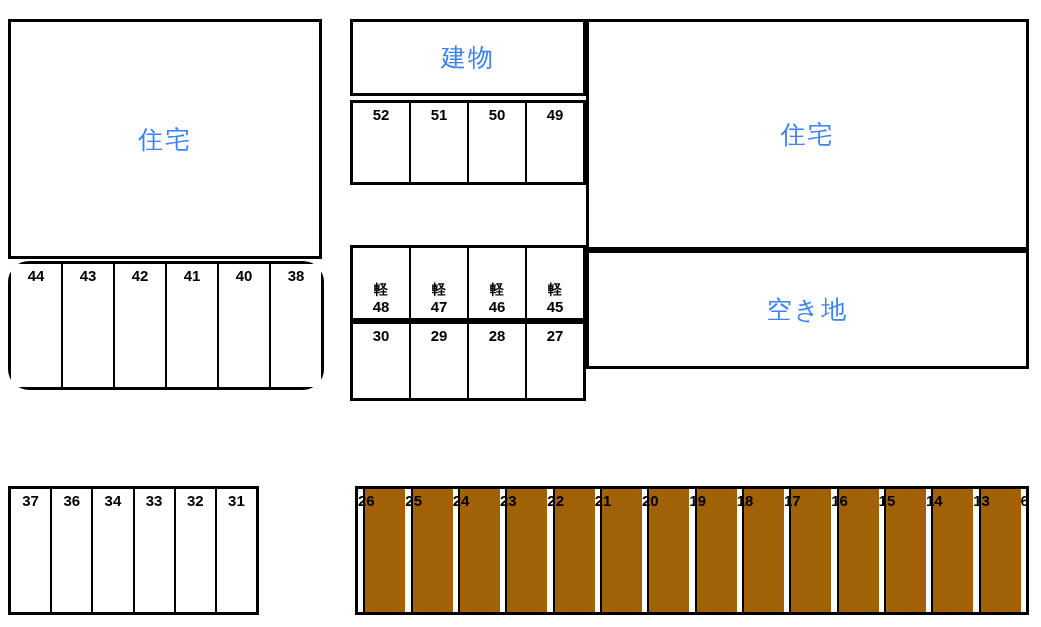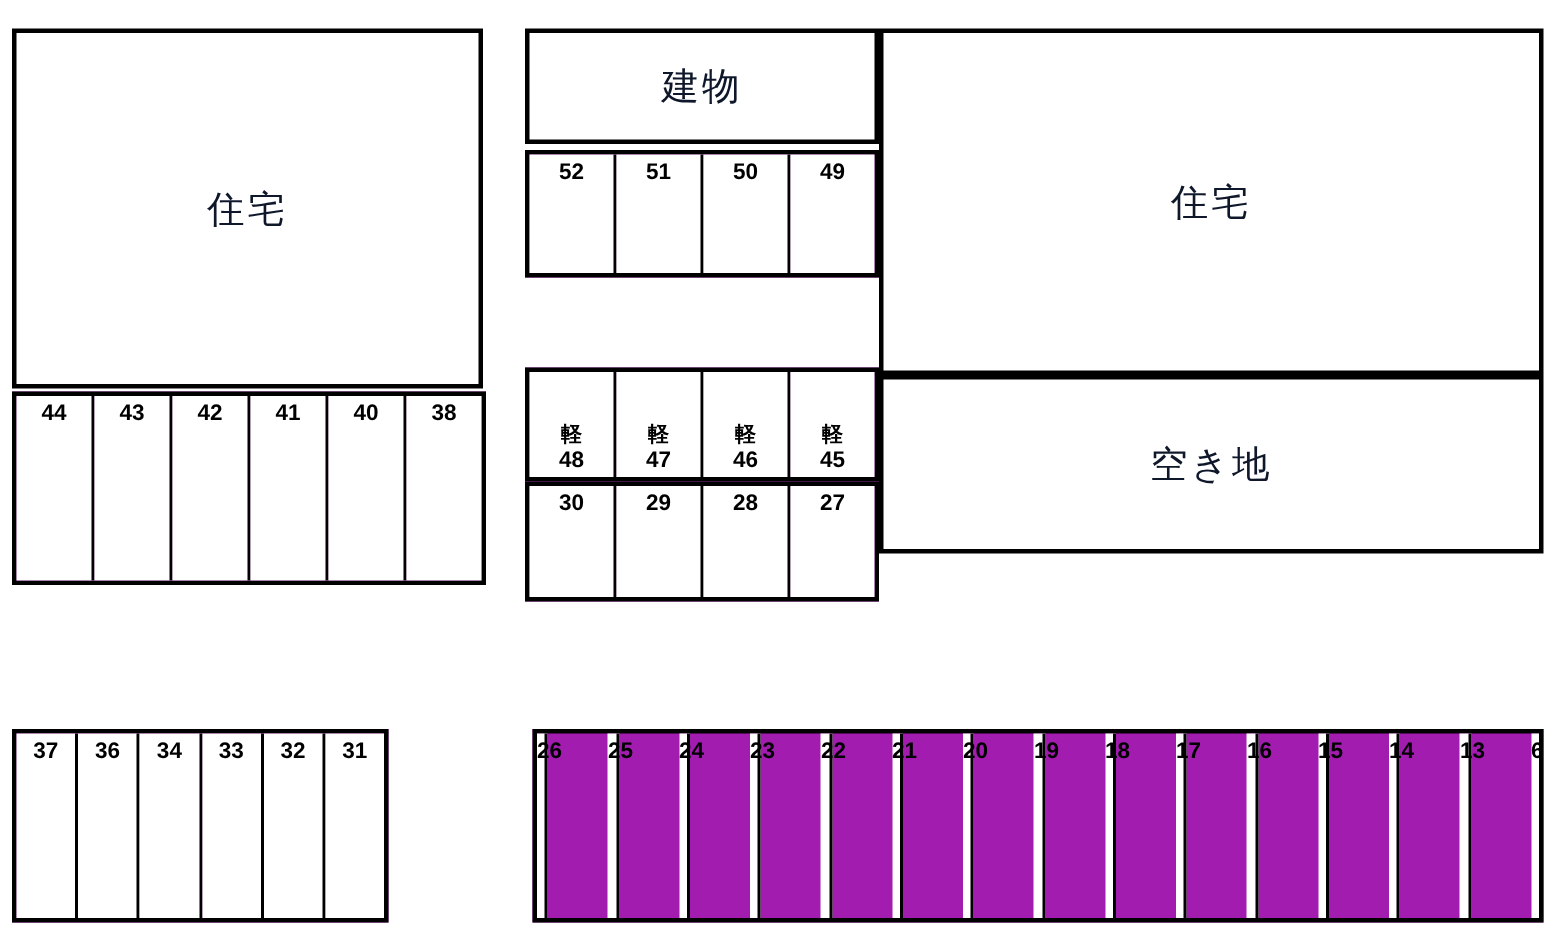--- a/index.html
+++ b/index.html
@@ -30,32 +30,32 @@
 
   
   .region-label {
     position: absolute;
     box-sizing: border-box;
     display: flex;
     align-items: center;
     justify-content: center;
     font-size: 25px;
     letter-spacing: 2px;
-    color: #0f172a;
+    color: #3b82f6;
     white-space: nowrap;
     pointer-events: none;
   }
 
   
   .stall-row {
     position: absolute;
     box-sizing: border-box;
     display: flex;
     border: 3px solid #000000;
-    background: #a21caf;
+    background: #a16207;
   }
   .stall {
     box-sizing: border-box;
     flex: 1 1 0;
     border-right: 2px solid #000000;
     background: #ffffff;
     position: relative;
   }
   .stall:last-child {
     border-right: none;
@@ -92,21 +92,21 @@
   }
 </style>
 </head>
 <body>
 
 <div id="canvas">
 
   <div class="box" style="left:8px; top:19px; width:314px; height:240px;"></div>
   <div class="region-label" style="left:8px; top:19px; width:314px; height:240px;">住宅</div>
 
-  <div class="stall-row" style="left:8px; top:261px; width:316px; height:129px;">
+  <div class="stall-row" style="left:8px; top:261px; width:316px; height:129px;border-radius:21px;">
     <div class="stall">
       <span class="num">44</span>
     </div>
     <div class="stall">
       <span class="num">43</span>
     </div>
     <div class="stall">
       <span class="num">42</span>
     </div>
     <div class="stall">

